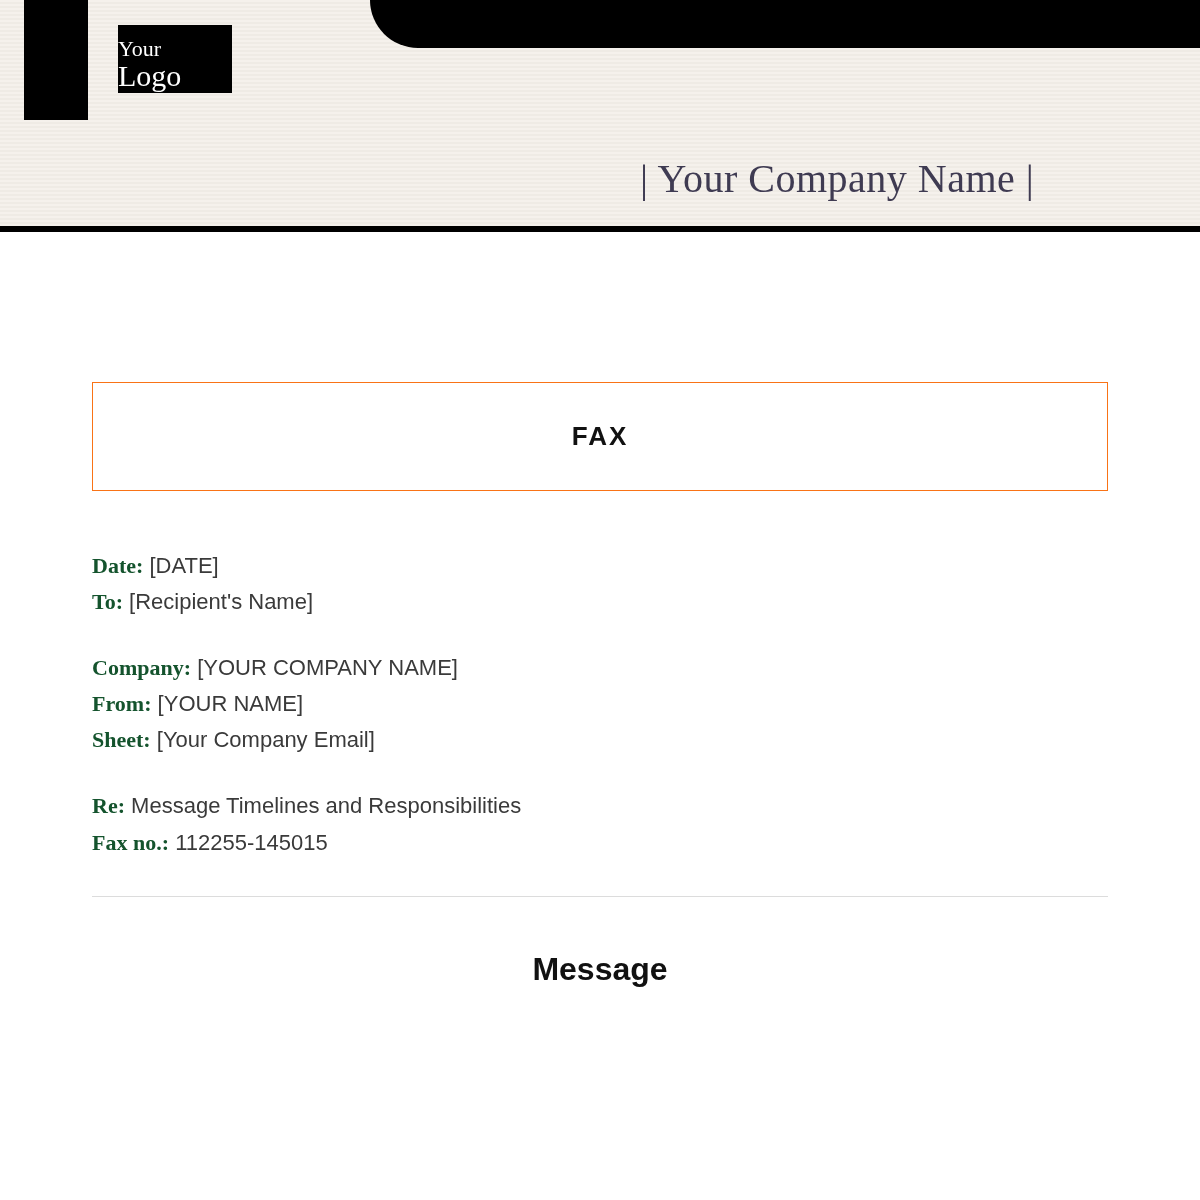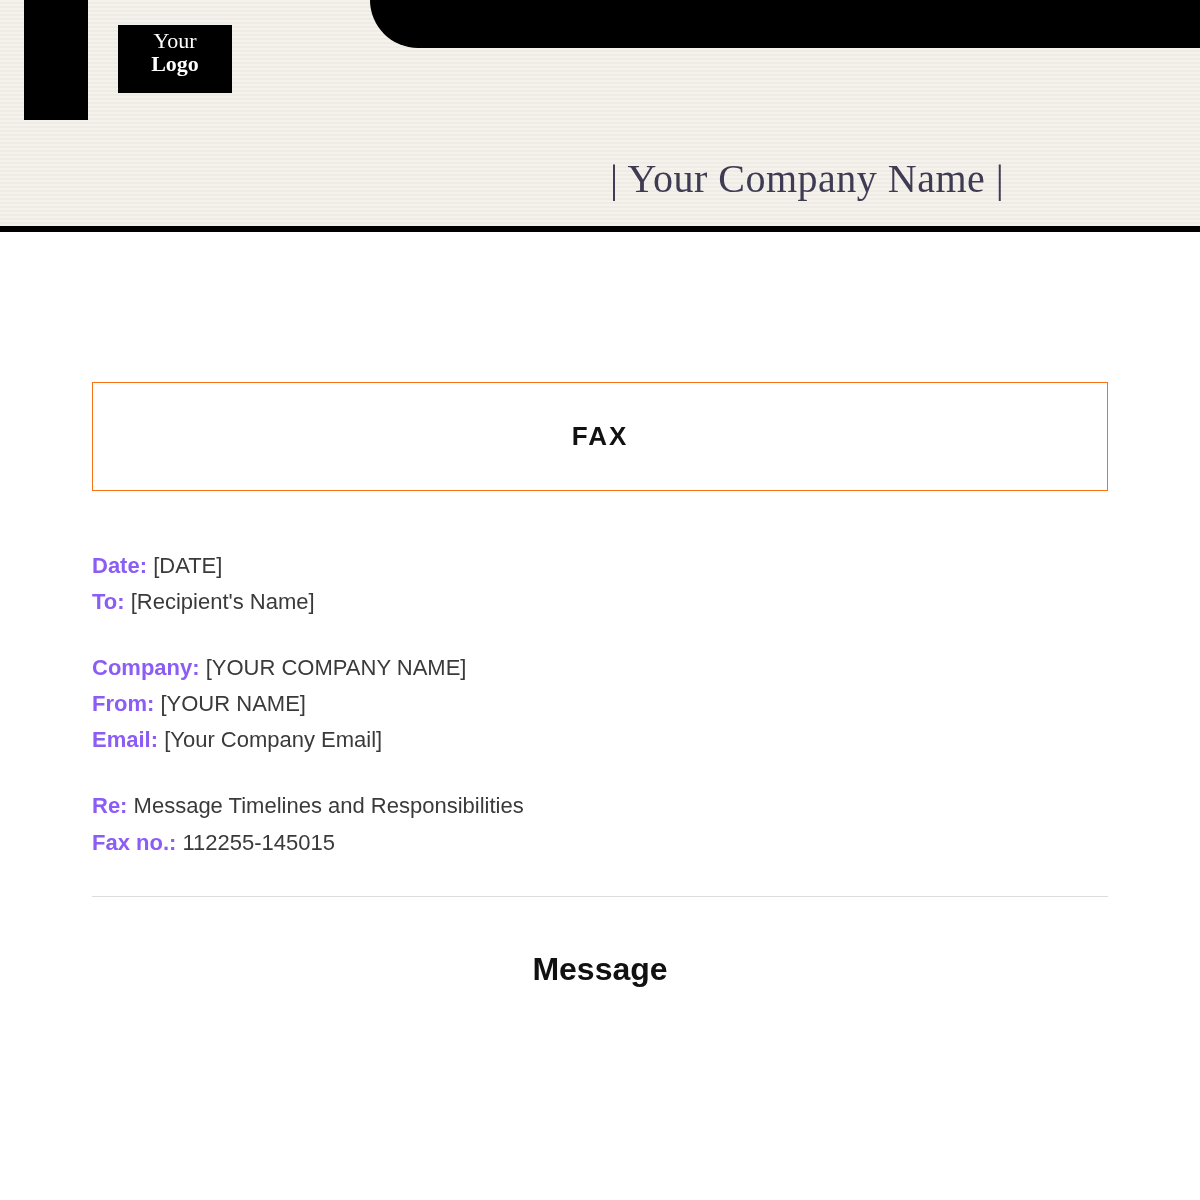--- a/index.html
+++ b/index.html
@@ -46,32 +46,31 @@
   
   .logo-box {
     position: absolute;
     top: 25px;
     left: 118px;
     width: 114px;
     height: 68px;
     background: #000;
     color: #fff;
     font-family: Georgia, 'Times New Roman', serif;
-    text-align: center;
     line-height: 1.05;
-    padding-top: 4px;
+    padding-top: 12px;
   }
   .logo-box .l1 { font-size: 22px; }
-  .logo-box .l2 { font-size: 22px; font-weight: bold; }
+  .logo-box .l2 { font-size: 30px; font-weight: normal; }
 
   
   .company-name {
     position: absolute;
     top: 155px;
-    left: 610px;
+    left: 640px;
     font-family: Georgia, 'Times New Roman', serif;
     font-size: 40px;
     color: #3f3b52;
     letter-spacing: 0.5px;
   }
 
   
   .gap { width: 100%; height: 30px; background: #fff; }
 
   
@@ -92,21 +91,21 @@
     padding: 38px 0;
     font-size: 26px;
     font-weight: 800;
     letter-spacing: 2px;
     color: #111;
     margin-bottom: 58px;
   }
 
   .fields { font-size: 22px; color: #222; line-height: 1.55; }
   .fields .row { margin-bottom: 2px; }
-  .fields .label { font-weight: 700; color: #8b5cf6; }
+  .fields .label { font-weight: 700; color: #14532d; font-family: Liberation Serif, serif; }
   .fields .value { color: #3a3a3a; }
   .block { margin-bottom: 32px; }
 
   .divider {
     border: none;
     border-top: 1px solid #dcdcdc;
     margin: 36px 0 54px 0;
   }
 
   .message-title {
@@ -154,21 +153,21 @@
       <div class="block">
         <div class="row">
           <span class="label">Company:</span>
           <span class="value"> </span><span class="value">[YOUR COMPANY NAME]</span>
         </div>
         <div class="row">
           <span class="label">From:</span>
           <span class="value"> </span><span class="value">[YOUR NAME]</span>
         </div>
         <div class="row">
-          <span class="label">Email:</span>
+          <span class="label">Sheet:</span>
           <span class="value"> </span><span class="value">[Your Company Email]</span>
         </div>
       </div>
 
       <div class="block">
         <div class="row">
           <span class="label">Re:</span>
           <span class="value"> </span><span class="value">Message Timelines and Responsibilities</span>
         </div>
         <div class="row">

